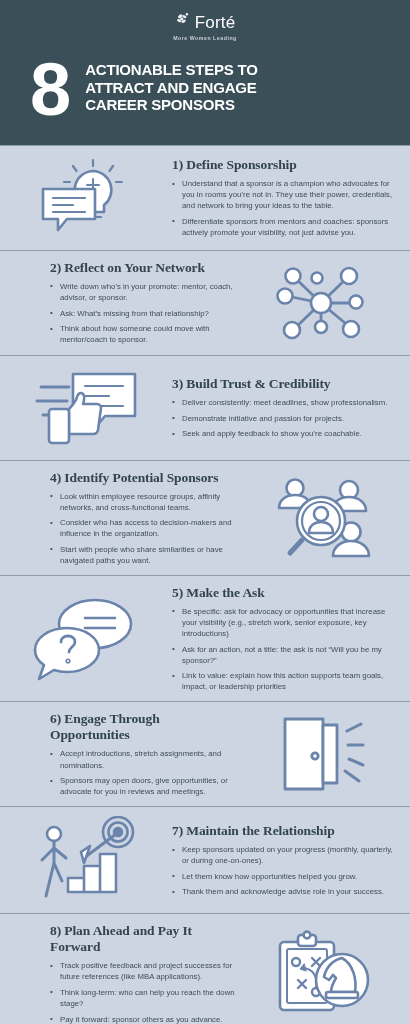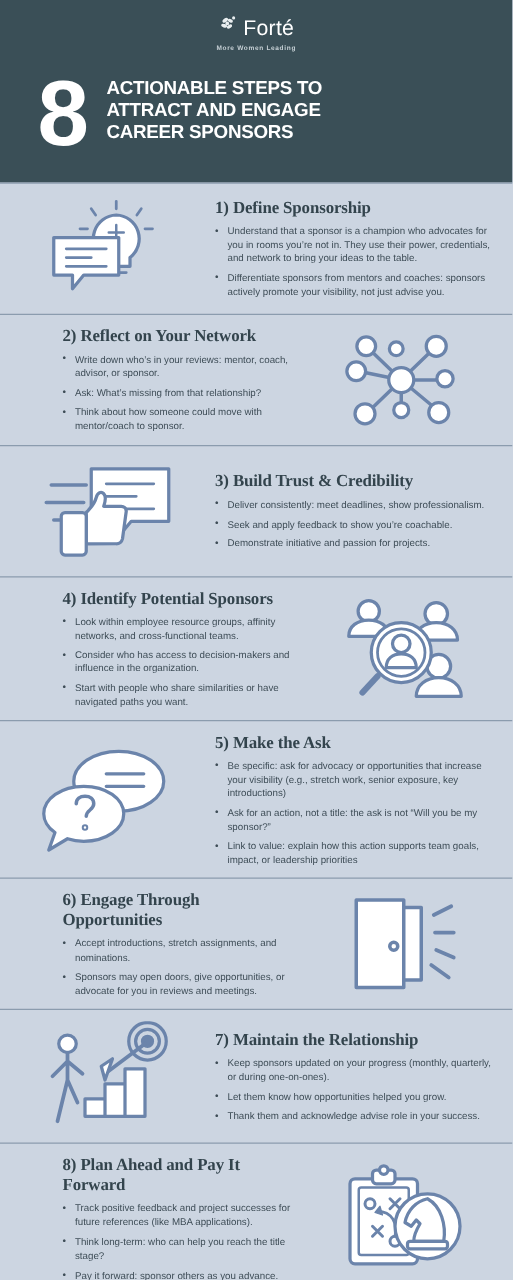--- a/index.html
+++ b/index.html
@@ -192,21 +192,21 @@
         <circle cx="85" cy="42" r="6.5"></circle>
         <circle cx="21" cy="70" r="8"></circle>
         <circle cx="50" cy="67" r="6"></circle>
         <circle cx="80" cy="69" r="8"></circle>
       </g>
     </svg>
         </div>
         <div class="step-body">
           <div class="step-title">2) Reflect on Your Network</div>
           <ul class="bullets">
-            <li>Write down who’s in your reviews: mentor, coach, advisor, or sponsor.</li>
+            <li>Write down who’s in your promote: mentor, coach, advisor, or sponsor.</li>
             <li>Ask: What’s missing from that relationship?</li>
             <li>Think about how someone could move with mentor/coach to sponsor.</li>
           </ul>
         </div>
       </div>
       <div class="step icon-left">
         <div class="step-icon">
     <svg width="112" height="86" viewBox="0 0 112 86">
       <g stroke="#6b84ab" stroke-width="2.6" fill="#ffffff" stroke-linecap="round" stroke-linejoin="round">
         <path d="M40 9h62v42H72l-10 12V51H40z"></path>
@@ -214,22 +214,22 @@
         <path d="M8 22h28M4 36h30M10 50h26" stroke-width="2.8" fill="none"></path>
         <path d="M36 44c3-3 7-8 8-12 1-4 4-5 6-3s1 7 0 10h14a4 4 0 0 1 4 4l-3 22a5 5 0 0 1-5 4H36z"></path>
         <rect x="16" y="44" width="20" height="34" rx="3"></rect>
       </g>
     </svg>
         </div>
         <div class="step-body">
           <div class="step-title">3) Build Trust &amp; Credibility</div>
           <ul class="bullets">
             <li>Deliver consistently: meet deadlines, show professionalism.</li>
+            <li>Demonstrate initiative and passion for projects.</li>
             <li>Seek and apply feedback to show you’re coachable.</li>
-            <li>Demonstrate initiative and passion for projects.</li>
           </ul>
         </div>
       </div>
       <div class="step icon-right">
         <div class="step-icon">
     <svg width="104" height="88" viewBox="0 0 104 88">
       <g stroke="#6b84ab" stroke-width="2.6" fill="#ffffff" stroke-linecap="round" stroke-linejoin="round">
         <circle cx="26" cy="14" r="8.5"></circle>
         <path d="M10 34c0-8 7-13 16-13s16 5 16 13z"></path>
         <circle cx="80" cy="16" r="9"></circle>
@@ -333,20 +333,20 @@
         <circle cx="70" cy="50" r="26"></circle>
         <path d="M70 28c-9 2-16 9-18 19l5 3 4-5 3 3c-3 5-5 9-5 14h24c2-13-2-28-13-34z"></path>
         <rect x="54" y="62" width="32" height="6" rx="2"></rect>
       </g>
     </svg>
         </div>
         <div class="step-body">
           <div class="step-title">8) Plan Ahead and Pay It Forward</div>
           <ul class="bullets">
             <li>Track positive feedback and project successes for future references (like MBA applications).</li>
-            <li>Think long-term: who can help you reach the title stage?</li>
+            <li>Think long-term: who can help you reach the down stage?</li>
             <li>Pay it forward: sponsor others as you advance.</li>
           </ul>
         </div>
       </div>
     </div>
 
 </div>
 
 </body></html>

